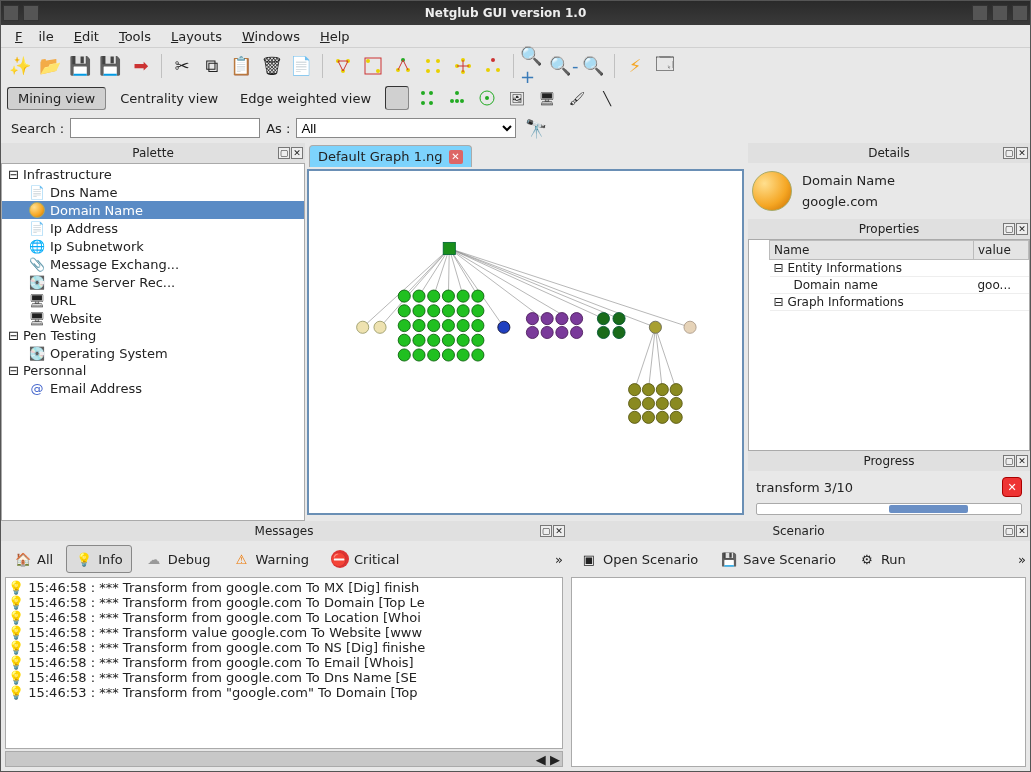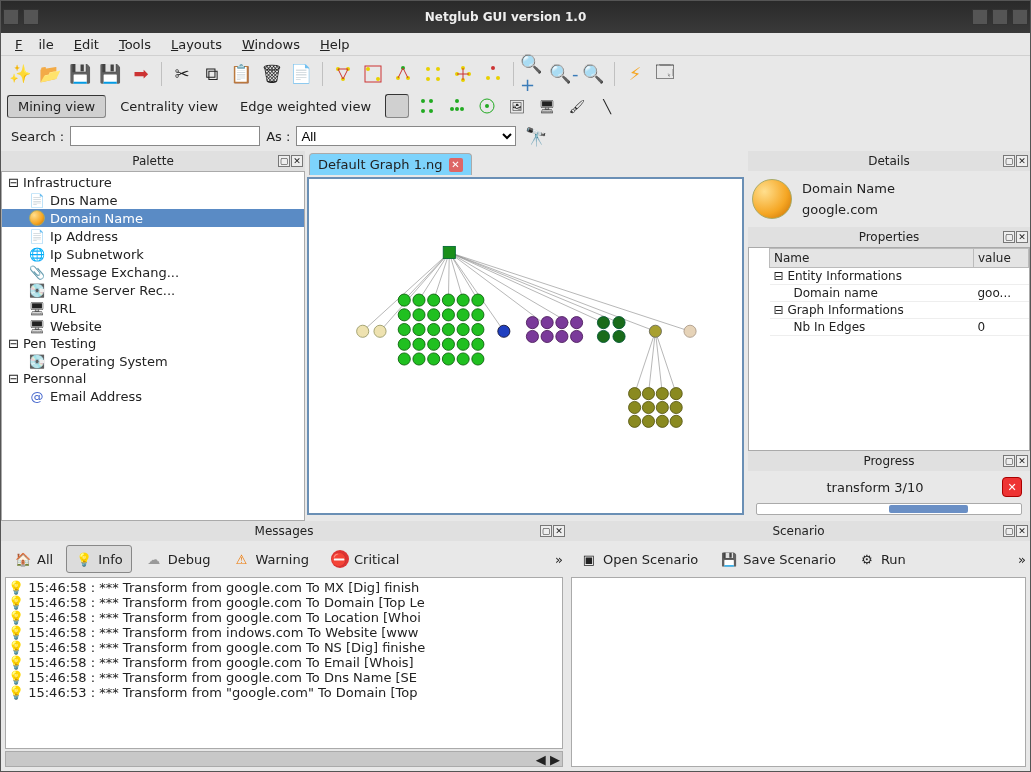--- a/index.html
+++ b/index.html
@@ -1,18 +1,18 @@
 <!DOCTYPE html>
 <html><head>
 <meta charset="utf-8">
 <style>
   * { box-sizing: border-box; }
   html,body { margin:0; padding:0; font-family: "DejaVu Sans", sans-serif; font-size:13px; background:#e6e6e6; color:#222; }
   .window { width:1031px; height:772px; background:#e8e8e8; display:flex; flex-direction:column; border:1px solid #555; }
-  .titlebar { height:32px; background:linear-gradient(#2a2a2a,#3a3a3a); color:#eee; display:flex; align-items:center; font-weight:bold; font-size:12px; }
+  .titlebar { height:24px; background:linear-gradient(#2a2a2a,#3a3a3a); color:#eee; display:flex; align-items:center; font-weight:bold; font-size:12px; }
   .titlebar .center { flex:1; text-align:center; }
   .titlebar .wbtn { width:16px; height:16px; margin:0 2px; background:#555; border:1px solid #333; }
   .menubar { height:22px; background:#e8e8e8; display:flex; align-items:center; padding:0 6px; gap:4px; }
   .menubar span { padding:2px 8px; }
   .menubar span u { text-decoration:underline; }
   .toolbar { height:36px; background:#e8e8e8; display:flex; align-items:center; padding:0 6px; gap:2px; border-top:1px solid #d0d0d0; }
   .tool { width:28px; height:28px; display:flex; align-items:center; justify-content:center; font-size:18px; }
   .sep { width:1px; height:24px; background:#c0c0c0; margin:0 4px; }
   .viewbar { height:30px; display:flex; align-items:center; padding:0 6px; gap:6px; }
   .btn { border:1px solid #a0a0a0; background:#e0e0e0; padding:3px 10px; border-radius:3px; }
@@ -408,37 +408,33 @@
                 <td></td>
               </tr>
           <tr>
                 <td style="padding-left:24px">Domain name</td>
                 <td>goo...</td>
               </tr>
           <tr>
                 <td>⊟ <span>Graph Informations</span></td>
                 <td></td>
               </tr>
-          <tr>
-                <td style="padding-left:24px">Nb In Edges</td>
-                <td>0</td>
-              </tr>
         </tbody>
           </table>
       </div>
       <div class="panel-title">
         <span>Progress</span>
         <div class="pbtns">
             <div class="pbtn">▢</div>
             <div class="pbtn">✕</div>
           </div>
       </div>
       <div class="progress-wrap">
         <div class="progress-row">
-          <span style="flex:1;text-align:center">transform 3/10</span>
+          <span style="flex:1;text-align:left">transform 3/10</span>
           <div class="prog-stop">✕</div>
         </div>
         <div class="progress-bar">
             <div class="fill"></div>
           </div>
       </div>
     </div>
   </div>
 
   <div class="bottom">
@@ -482,21 +478,21 @@
           <div class="msg-row">
             <span class="bulb">💡</span>
             <span>15:46:58 : *** Transform from google.com To Domain [Top Le</span>
           </div>
           <div class="msg-row">
             <span class="bulb">💡</span>
             <span>15:46:58 : *** Transform from google.com To Location [Whoi</span>
           </div>
           <div class="msg-row">
             <span class="bulb">💡</span>
-            <span>15:46:58 : *** Transform from indows.com To Website [www</span>
+            <span>15:46:58 : *** Transform value google.com To Website [www</span>
           </div>
           <div class="msg-row">
             <span class="bulb">💡</span>
             <span>15:46:58 : *** Transform from google.com To NS [Dig] finishe</span>
           </div>
           <div class="msg-row">
             <span class="bulb">💡</span>
             <span>15:46:58 : *** Transform from google.com To Email [Whois] </span>
           </div>
           <div class="msg-row">

